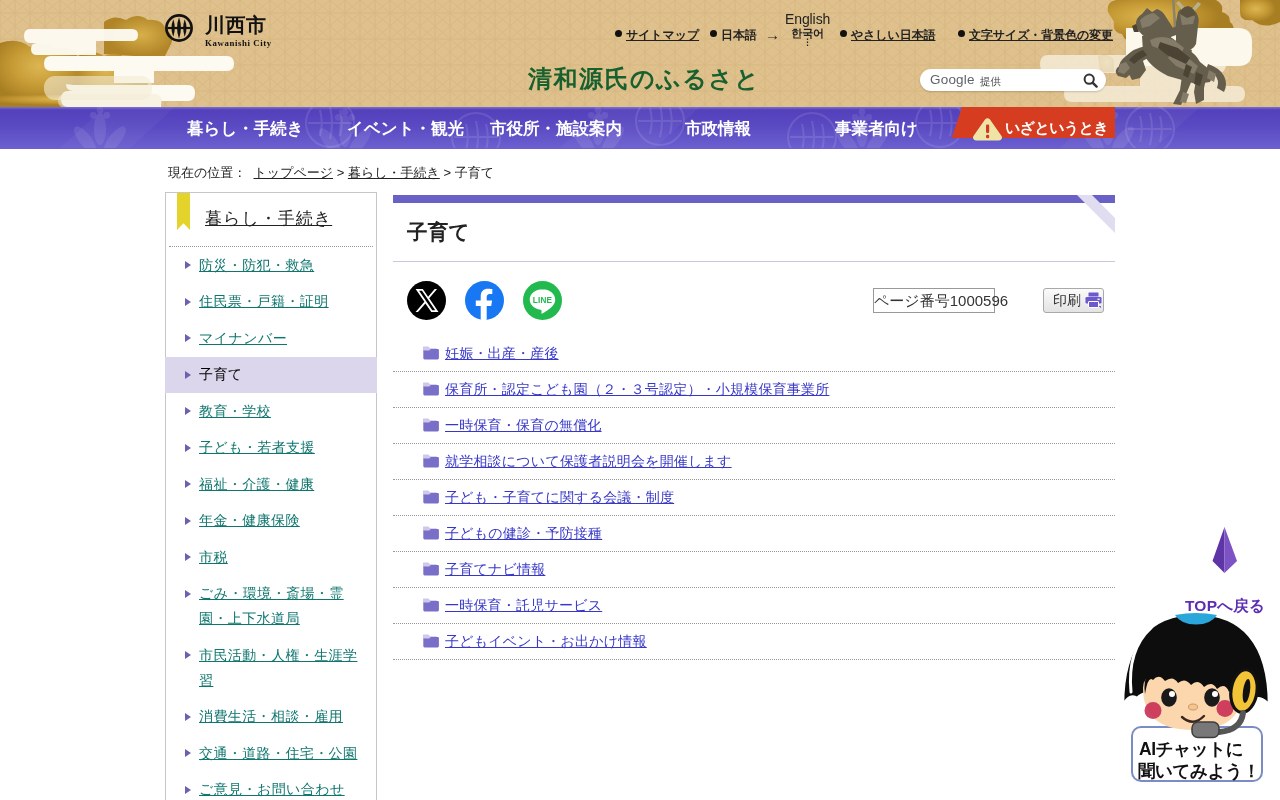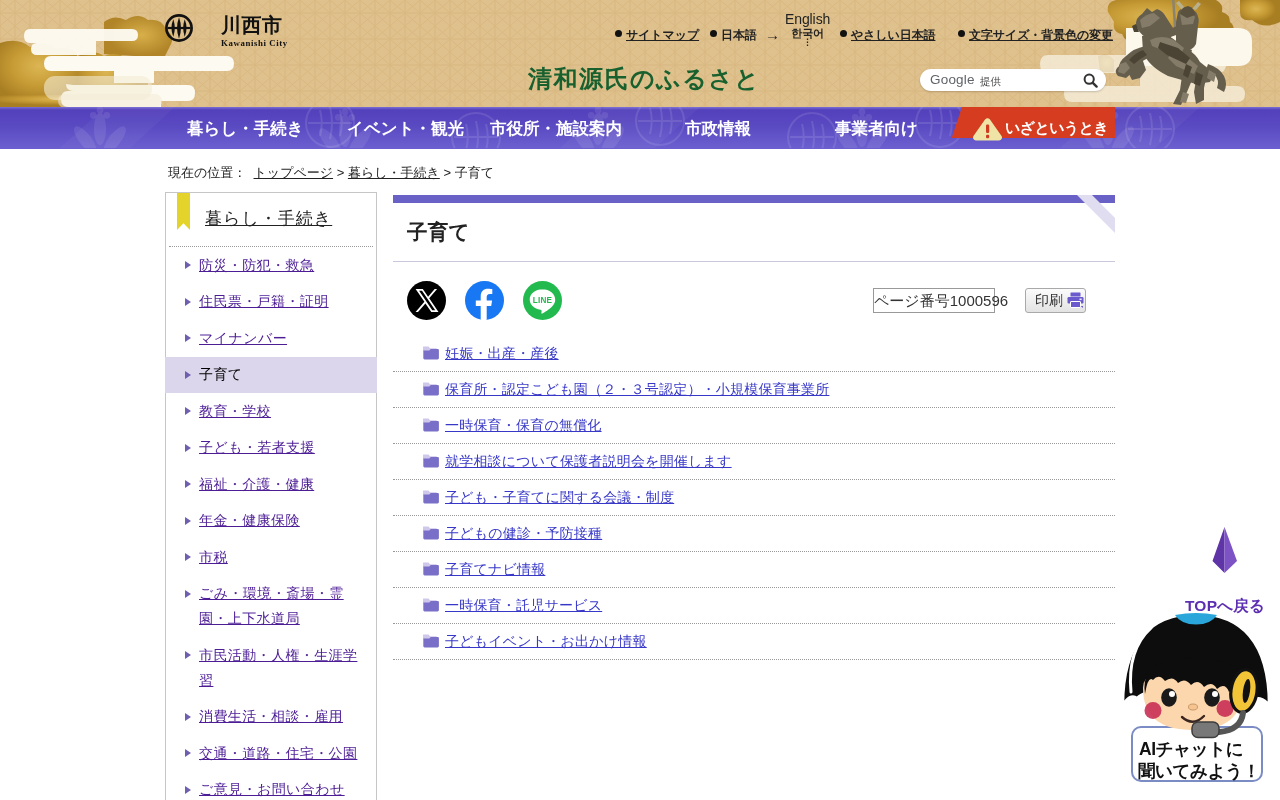--- a/index.html
+++ b/index.html
@@ -2,21 +2,21 @@
 <html lang="ja"><head>
 <meta charset="utf-8">
 <title>子育て｜川西市</title>
 <style>
 *{margin:0;padding:0;box-sizing:border-box}
 body{font-family:"Liberation Sans",sans-serif}
 .page{position:relative;width:1280px;height:800px;overflow:hidden;background:#fff}
 .hdr{position:absolute;top:0;left:0;width:1280px;height:107px}
 .hdr-svg{position:absolute;top:0;left:0}
 .logo{position:absolute;top:14px;left:165px;display:flex;align-items:flex-start}
-.logo-txt{margin-left:28px;font-family:"Liberation Serif",serif}
+.logo-txt{margin-left:12px;font-family:"Liberation Serif",serif}
 .logo-jp{font-size:20px;font-weight:bold;color:#111;letter-spacing:0.5px;line-height:1;margin-top:1px}
 .logo-en{font-size:8.8px;font-weight:bold;color:#111;margin-top:3px;letter-spacing:.6px}
 .toplinks{position:absolute;top:27px;left:0;width:1280px;height:20px;font-size:12px;font-weight:bold;color:#222;letter-spacing:-0.1px}
 .toplinks .itm{position:absolute;white-space:nowrap}
 .toplinks .blt{display:inline-block;width:7px;height:7px;background:#111;border-radius:50%;margin-right:4px;vertical-align:2px}
 .toplinks a{color:#222;text-decoration:underline}
 .tl-lang{position:absolute;left:785px;top:-16px;text-align:center;line-height:1.15}
 .tl-en{font-size:14px;font-weight:normal}
 .tl-ko{font-size:11px;font-weight:bold}
 .tl-dots{font-size:9px;letter-spacing:0;line-height:.6}
@@ -33,32 +33,32 @@
 .crumbs{position:absolute;top:164px;left:168px;font-size:13px;color:#222}
 .crumbs a{color:#222;text-decoration:underline}
 .side{position:absolute;top:192px;left:165px;width:212px;height:640px;border:1px solid #c6c6c6;background:#fff}
 .side-hd{position:relative;height:53px}
 .ribbon{position:absolute;left:11px;top:0;width:13px;height:37px;background:#e3d32a;clip-path:polygon(0 0,100% 0,100% 100%,50% 82%,0 100%)}
 .side-hd a{position:absolute;left:39px;top:14px;font-size:17px;color:#222;text-decoration:underline;letter-spacing:1px}
 .side-dots{border-bottom:1px dotted #999;margin:0 3px}
 .side ul{list-style:none}
 .side li{position:relative;padding:5.75px 8px 5.75px 33px;font-size:14px;line-height:25px;letter-spacing:.4px}
 .side li:before{content:"";position:absolute;left:19px;top:14px;border-left:6px solid #6f5fae;border-top:4.5px solid transparent;border-bottom:4.5px solid transparent}
-.side li a{color:#4c1d95;text-decoration:underline}
+.side li a{color:#0f766e;text-decoration:underline}
 .side li.cur{background:#dcd6ec;margin:0 -1px;padding-left:34px}
 .side li.cur:before{left:20px}
 .main{position:absolute;top:195px;left:393px;width:722px}
 .mbar{position:relative;height:8px;background:#6a61c6}
 .mrib{position:absolute;top:195px;left:1070px;width:50px;height:40px;pointer-events:none}
 .main h1{margin:15px 0 0 14px;font-size:20.5px;font-weight:bold;color:#222;letter-spacing:0.2px}
 .hrule{margin-top:15px;border-bottom:1px solid #c9c6dd}
 .social{position:relative;height:74px}
 .soc{position:absolute;top:19px}
 .pgnum{position:absolute;left:480px;top:26px;width:122px;height:25px;border:1px solid #999;background:#fff;font-size:15px;color:#333;text-align:center;line-height:23px;white-space:nowrap}
-.print{position:absolute;left:632px;top:26px;width:61px;height:25px;border:1px solid #a9a9a9;border-radius:3px;background:linear-gradient(180deg,#fbfbfb,#e3e3e3);font-size:14px;color:#333;text-align:left;line-height:23px;padding-left:9px}
+.print{position:absolute;left:650px;top:26px;width:61px;height:25px;border:1px solid #a9a9a9;border-radius:3px;background:linear-gradient(180deg,#fbfbfb,#e3e3e3);font-size:14px;color:#333;text-align:left;line-height:23px;padding-left:9px}
 .print svg{vertical-align:-3px;margin-left:4px}
 .linklist{list-style:none;margin-top:0}
 .linklist li{position:relative;padding:8px 0 8px 52px;border-bottom:1px dotted #999;font-size:14px;line-height:19px}
 .linklist li svg{position:absolute;left:29px;top:10px}
 .linklist a{color:#3838c8;text-decoration:underline;letter-spacing:.2px}
 .totop{position:absolute;top:527px;left:1180px;width:90px;text-align:center}
 .totop .txt{margin-top:17px;font-size:15.5px;font-weight:bold;color:#5c2eb1;letter-spacing:.2px;white-space:nowrap}
 .mascot{position:absolute;top:608px;left:1115px}
 </style>
 </head>

